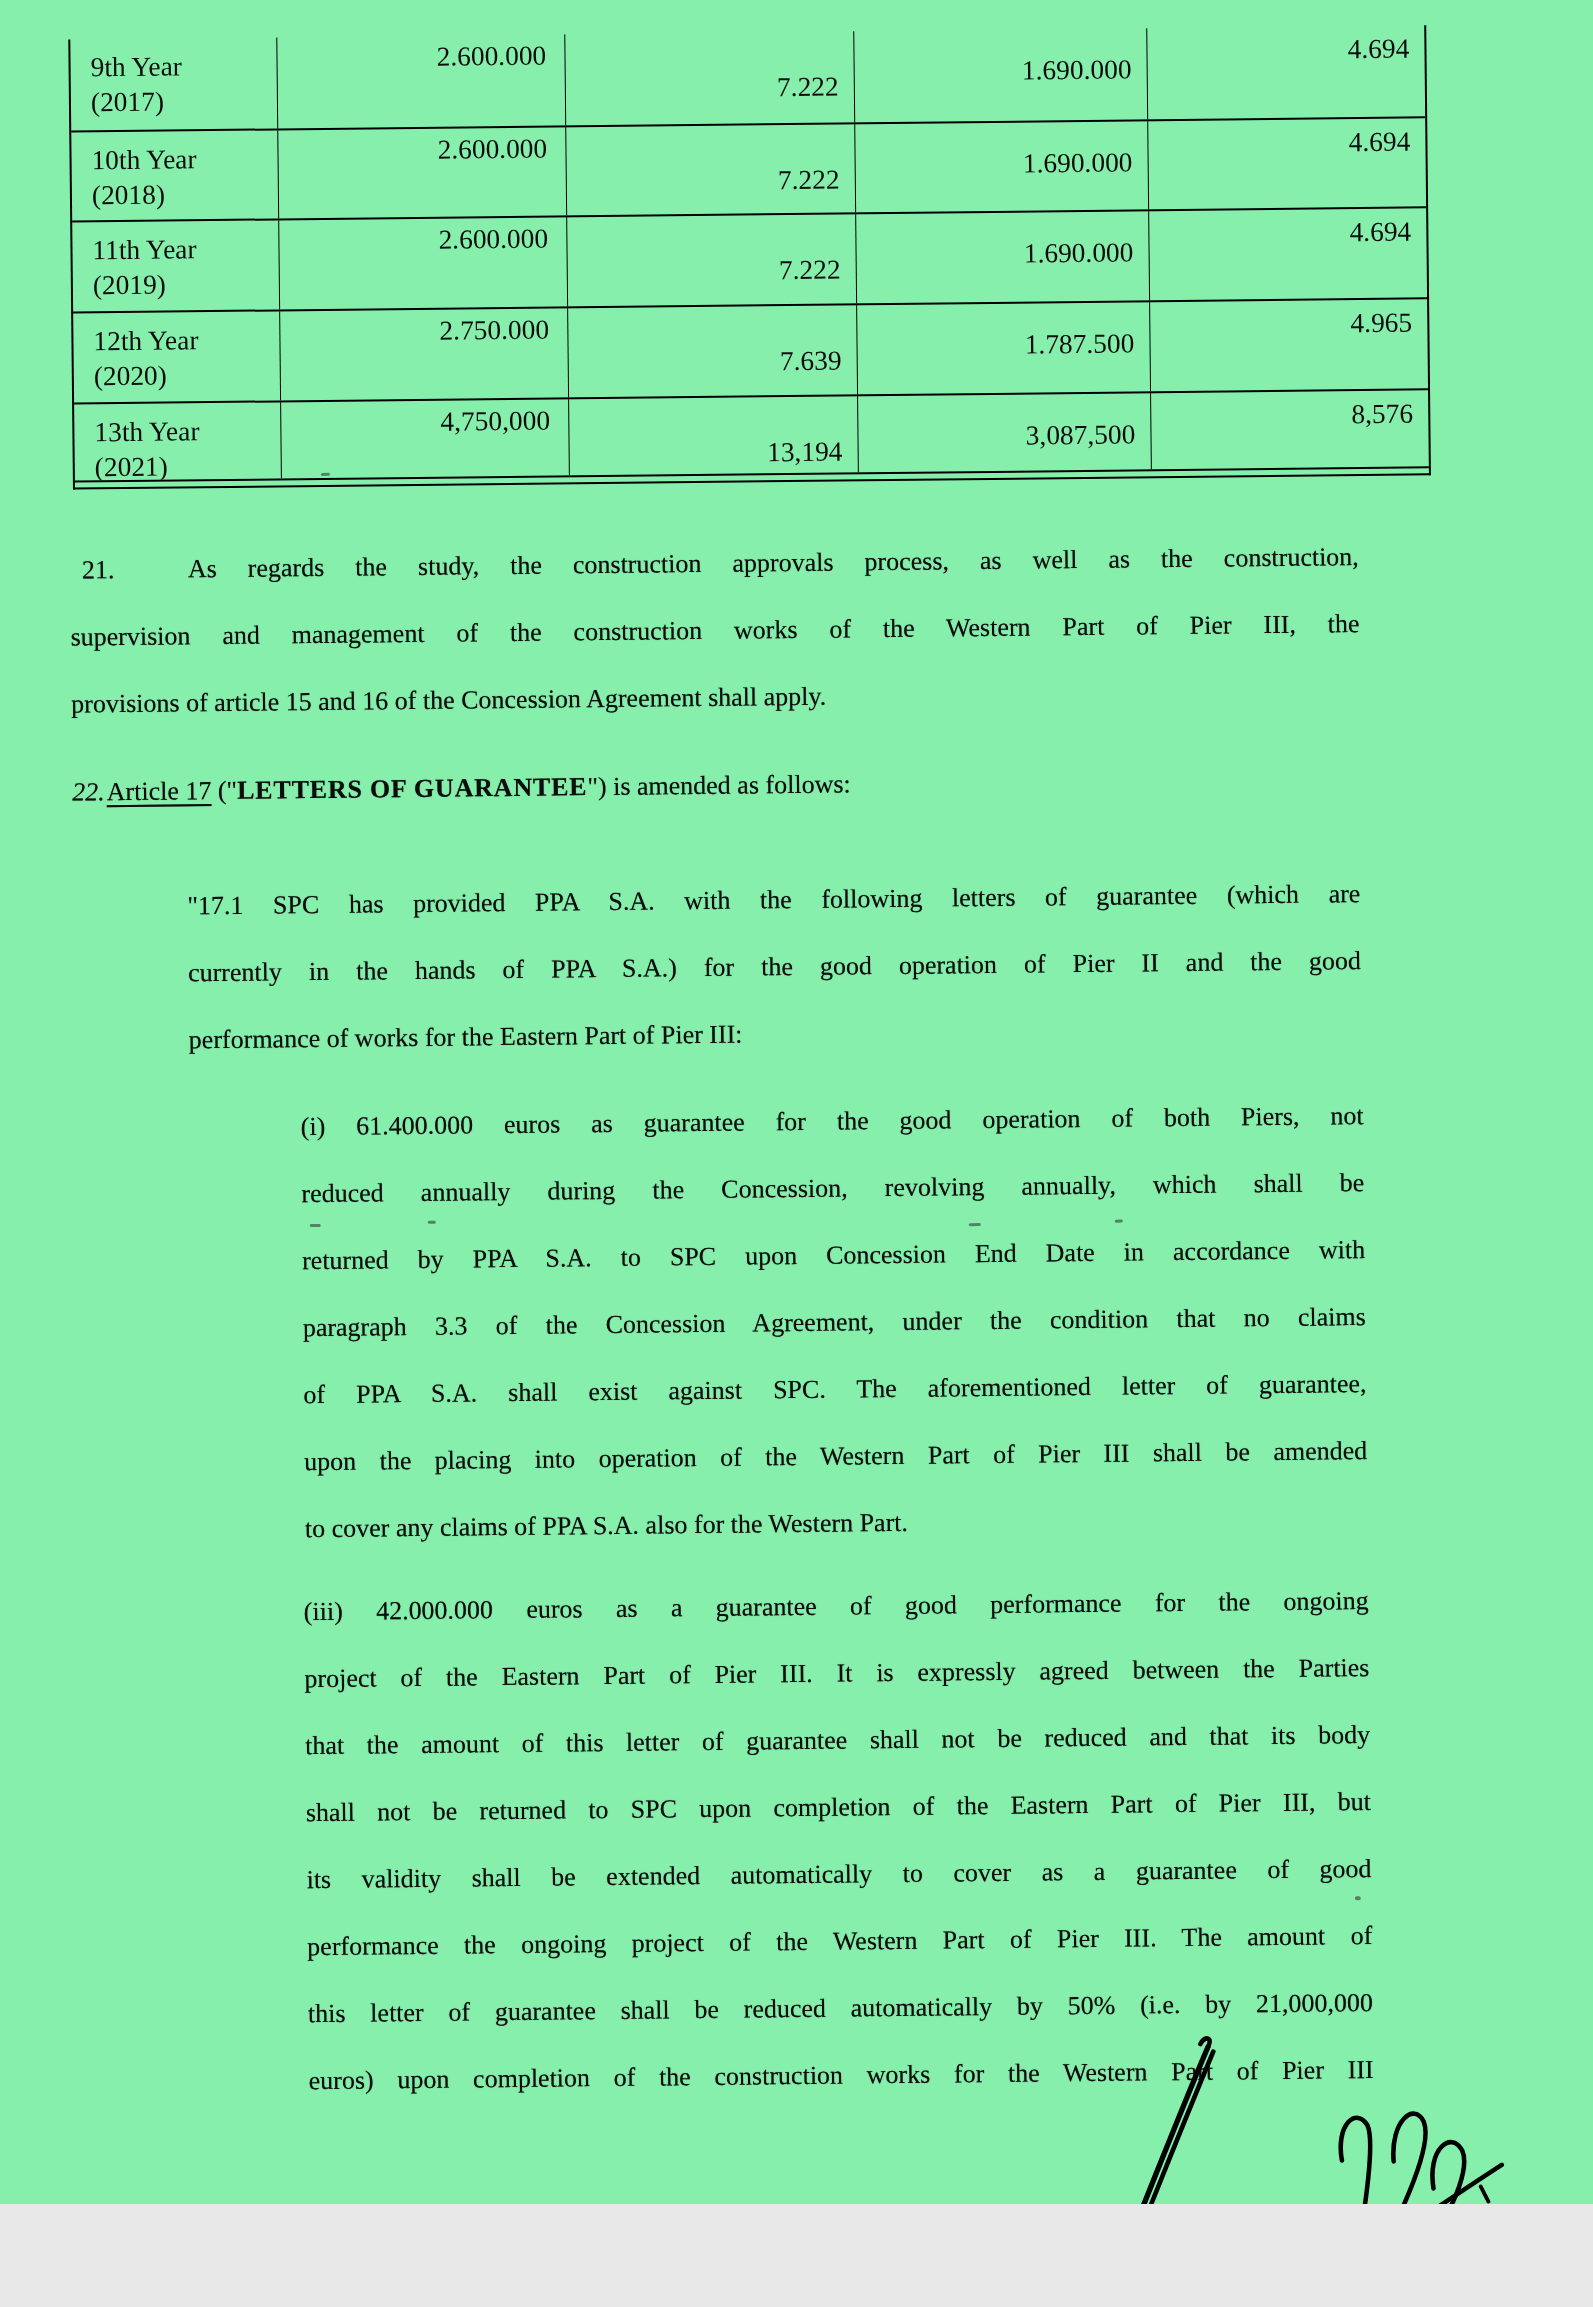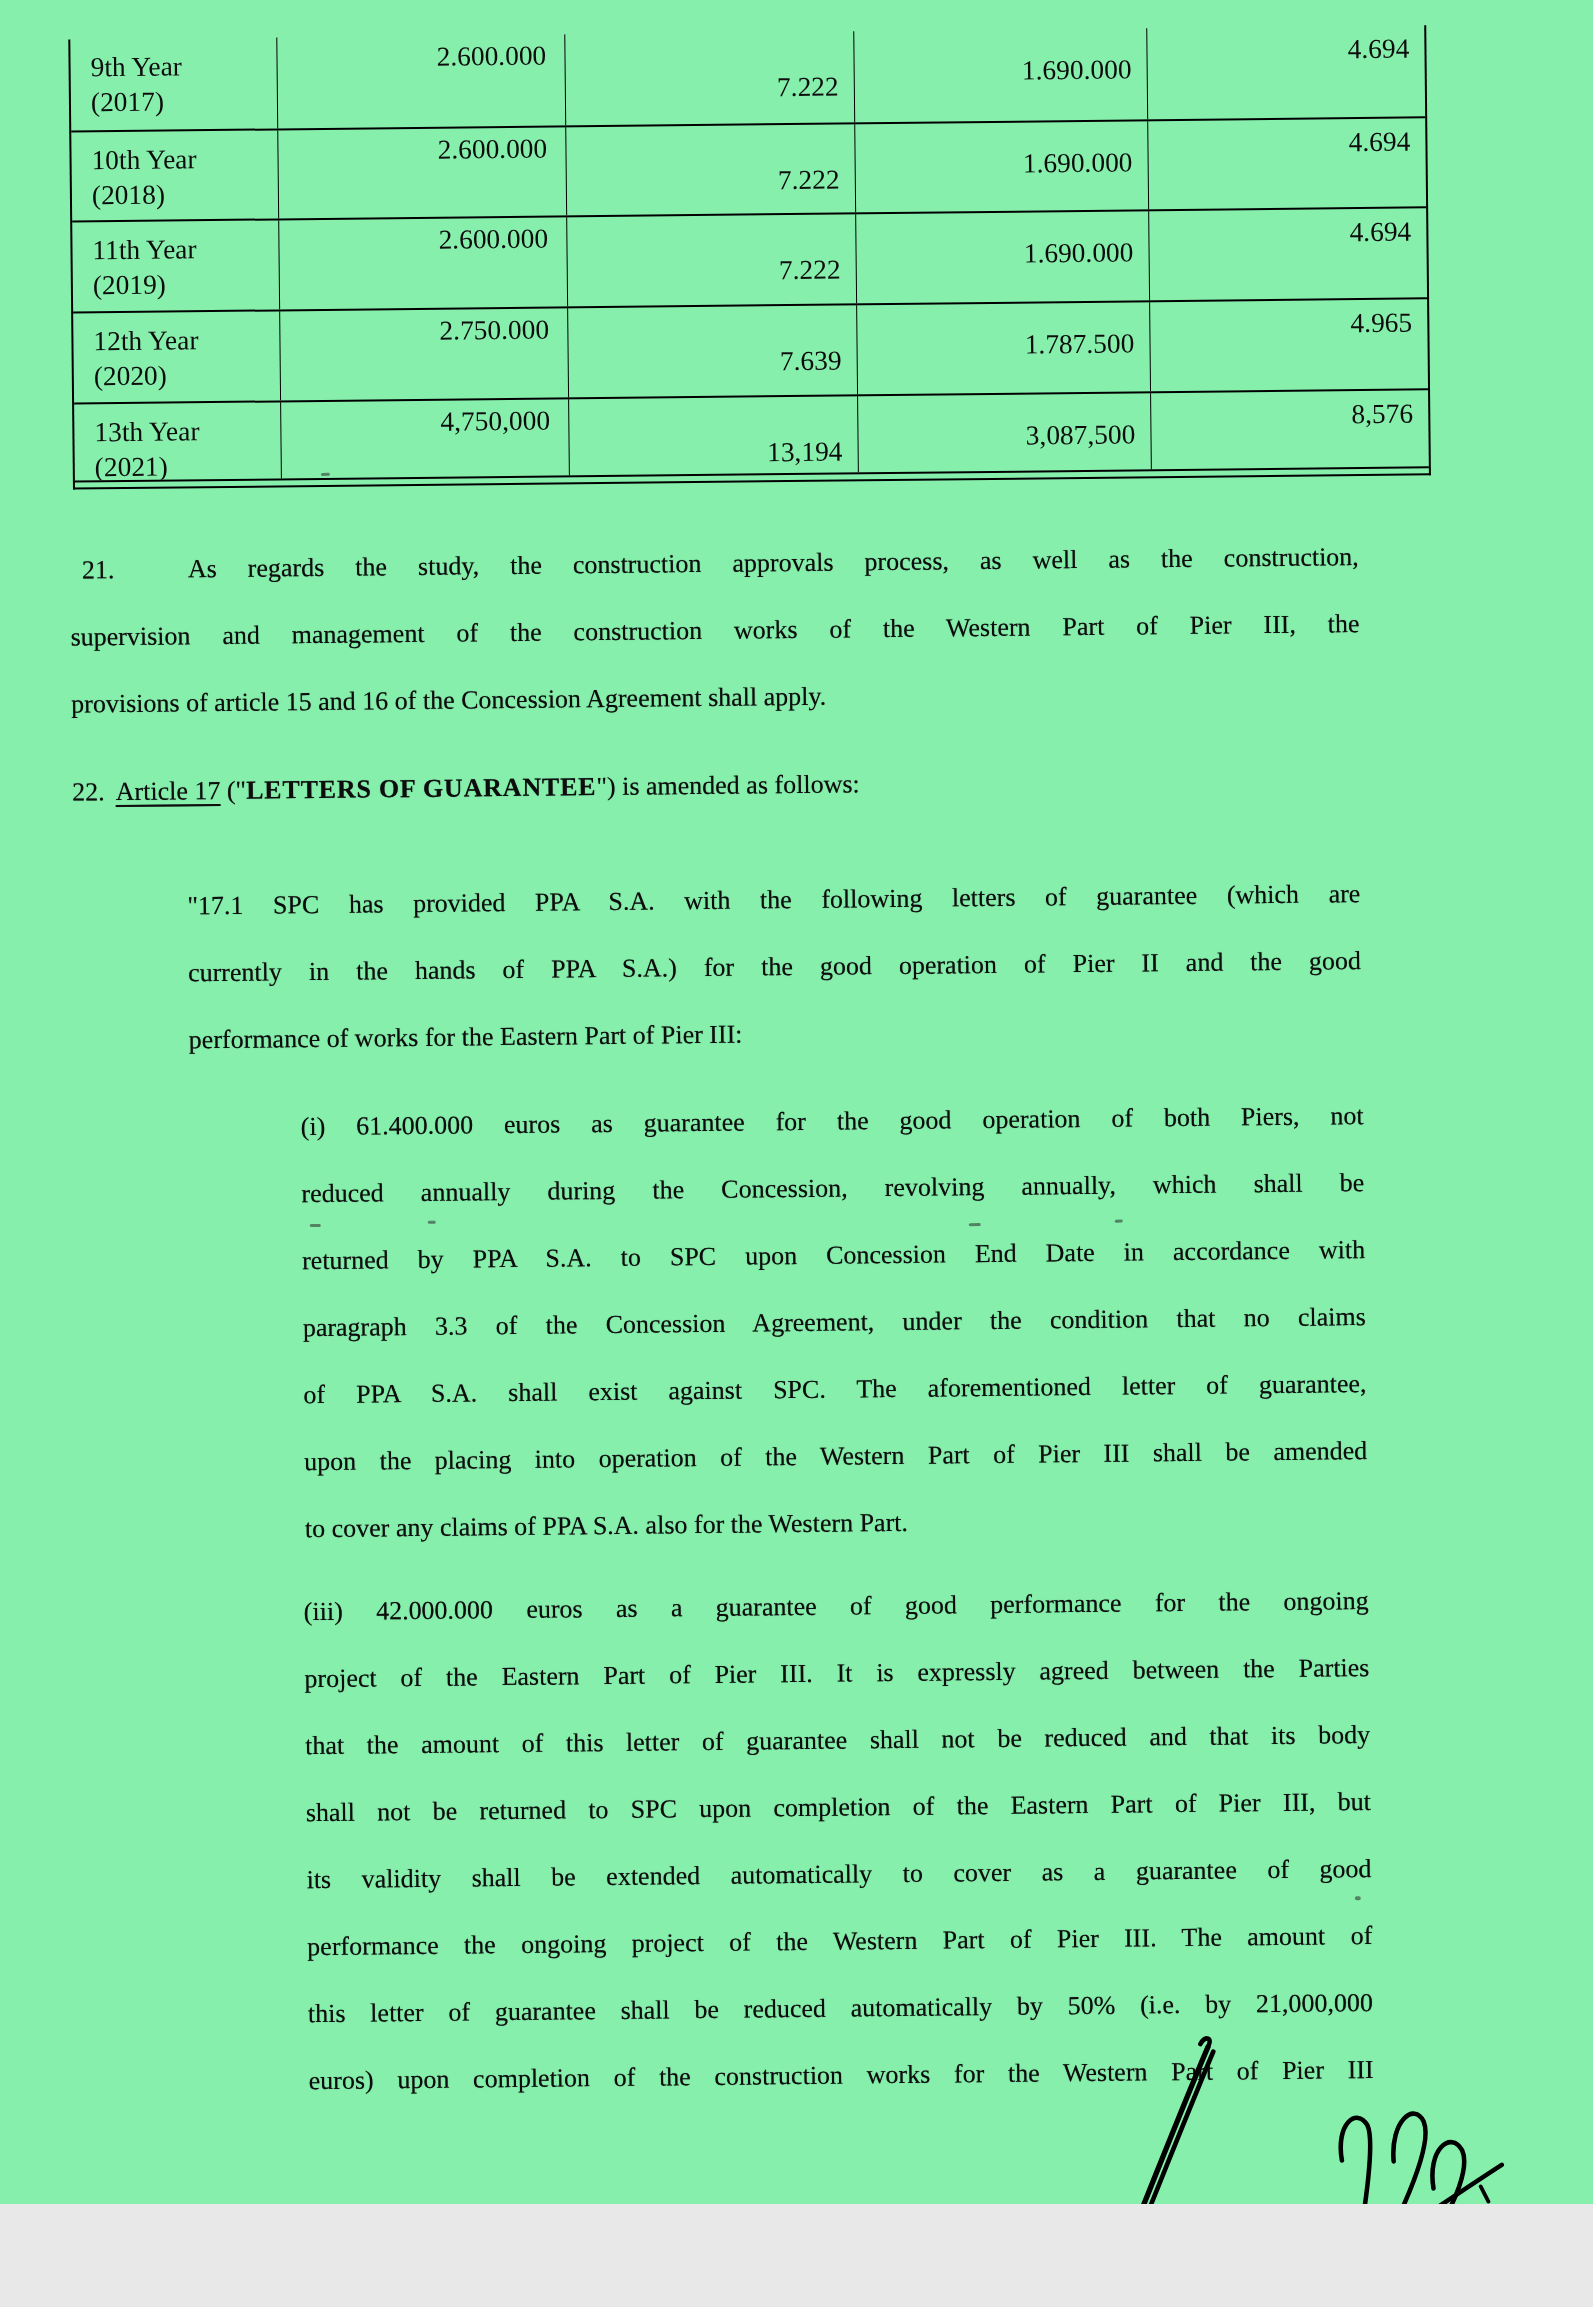--- a/index.html
+++ b/index.html
@@ -35,21 +35,21 @@
   .c-v3{width:293px;text-align:right;padding:26px 15.2px 0 0;}
   .c-v4{width:274px;text-align:right;padding:7.6px 12.2px 0 0;}
   .r1{height:91px;}.r2{height:88px;}.r3{height:89px;}.r4{height:89px;}.r5{height:76px;}
   
   .para{position:absolute;font-size:26px;text-shadow:0 0 0.8px rgba(0,0,0,.55);}
   .jline{height:67px;line-height:67px;text-align:justify;text-align-last:justify;}
   .jline.end{text-align:left;text-align-last:left;}
   .pnum{position:absolute;left:12px;top:0;line-height:67px;font-size:26px;}
   .indent-first{padding-left:118px;}
   .clause22{line-height:49px;white-space:nowrap;}
-  .clause22 .num{margin-right:11px;}
+  .clause22 .num{margin-right:2px;font-style:italic;}
   .uline{text-decoration:underline;text-decoration-thickness:2.3px;text-underline-offset:5.3px;}
   .bold{font-weight:bold;letter-spacing:0.8px;}
   
   .speck{position:absolute;background:#2a2a2a;opacity:.55;border-radius:2.3px;}
   .sig{position:absolute;}
   .sig path{fill:none;stroke:#000;stroke-linecap:round;stroke-linejoin:round;}
 </style>
 </head>
 <body>
 

